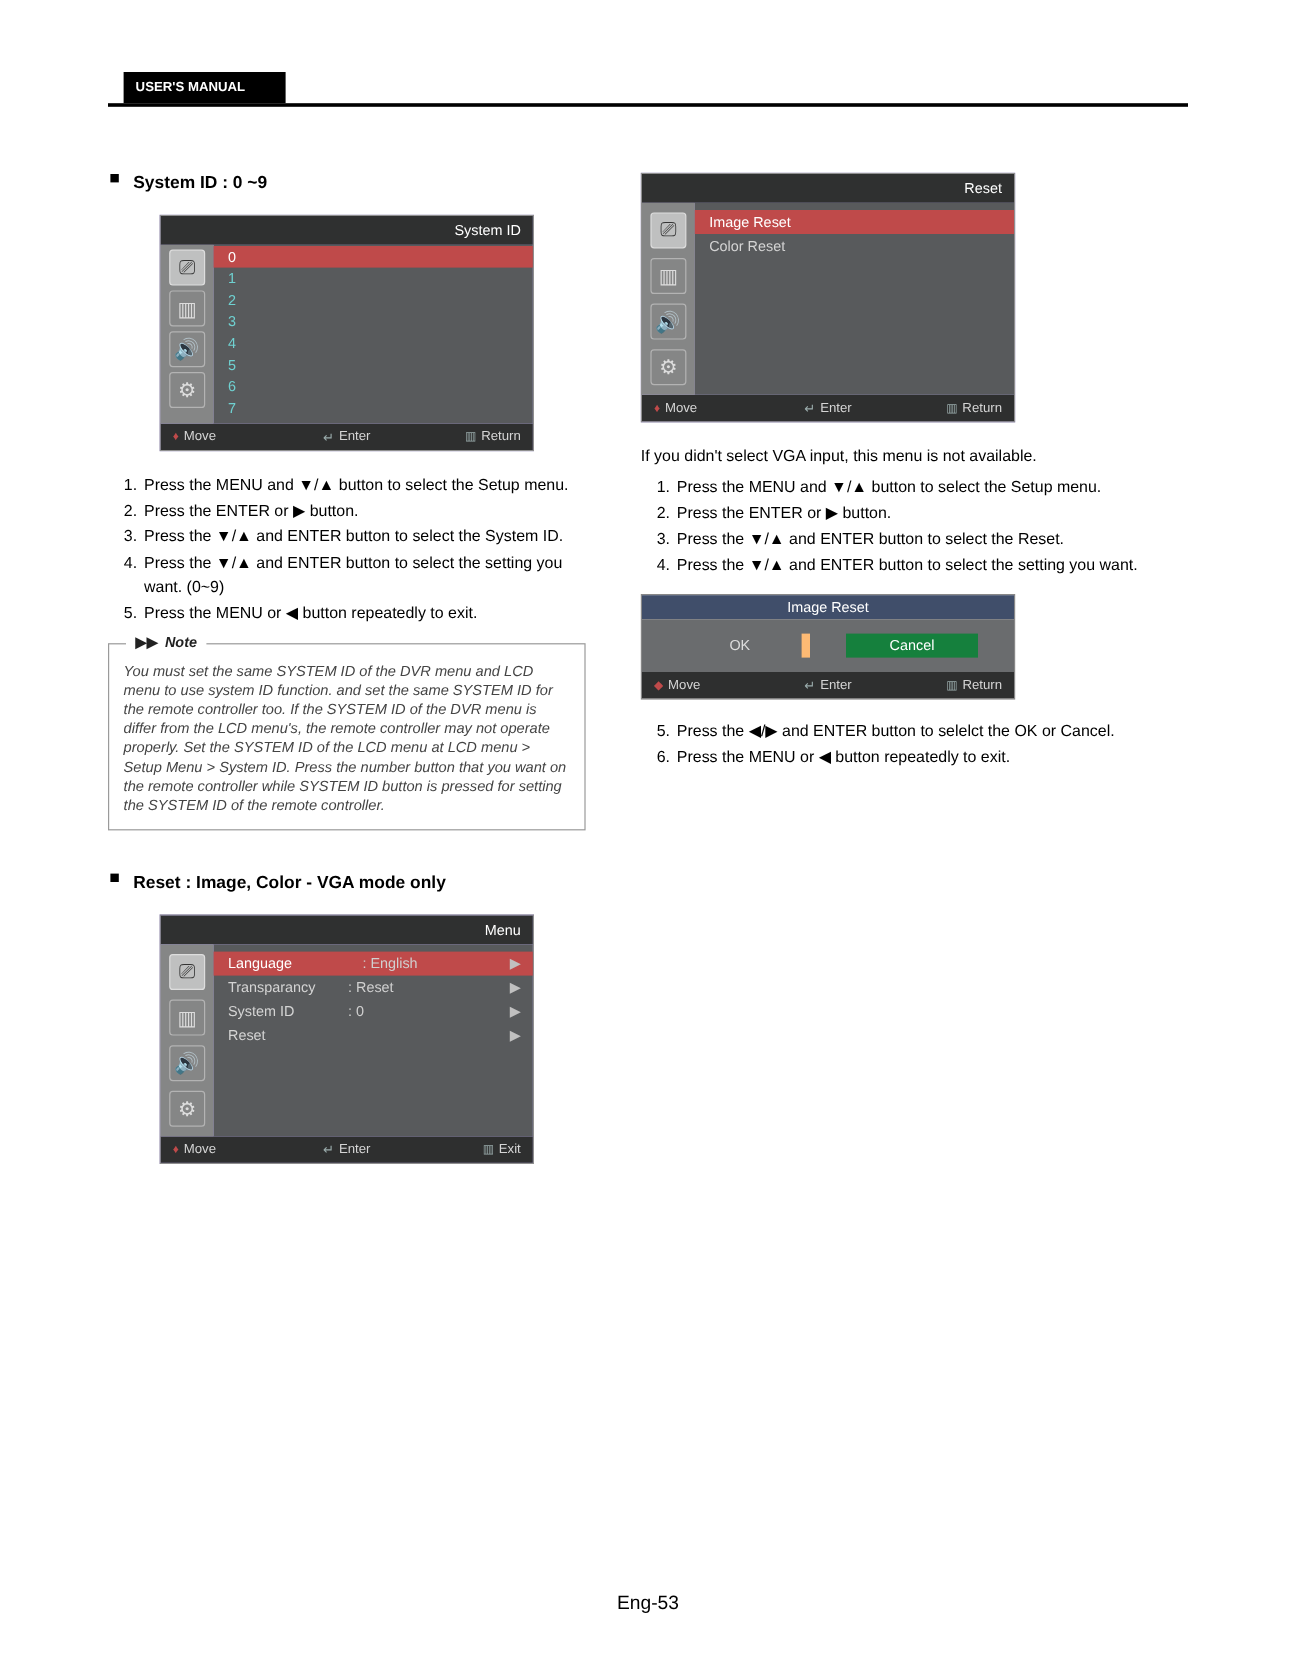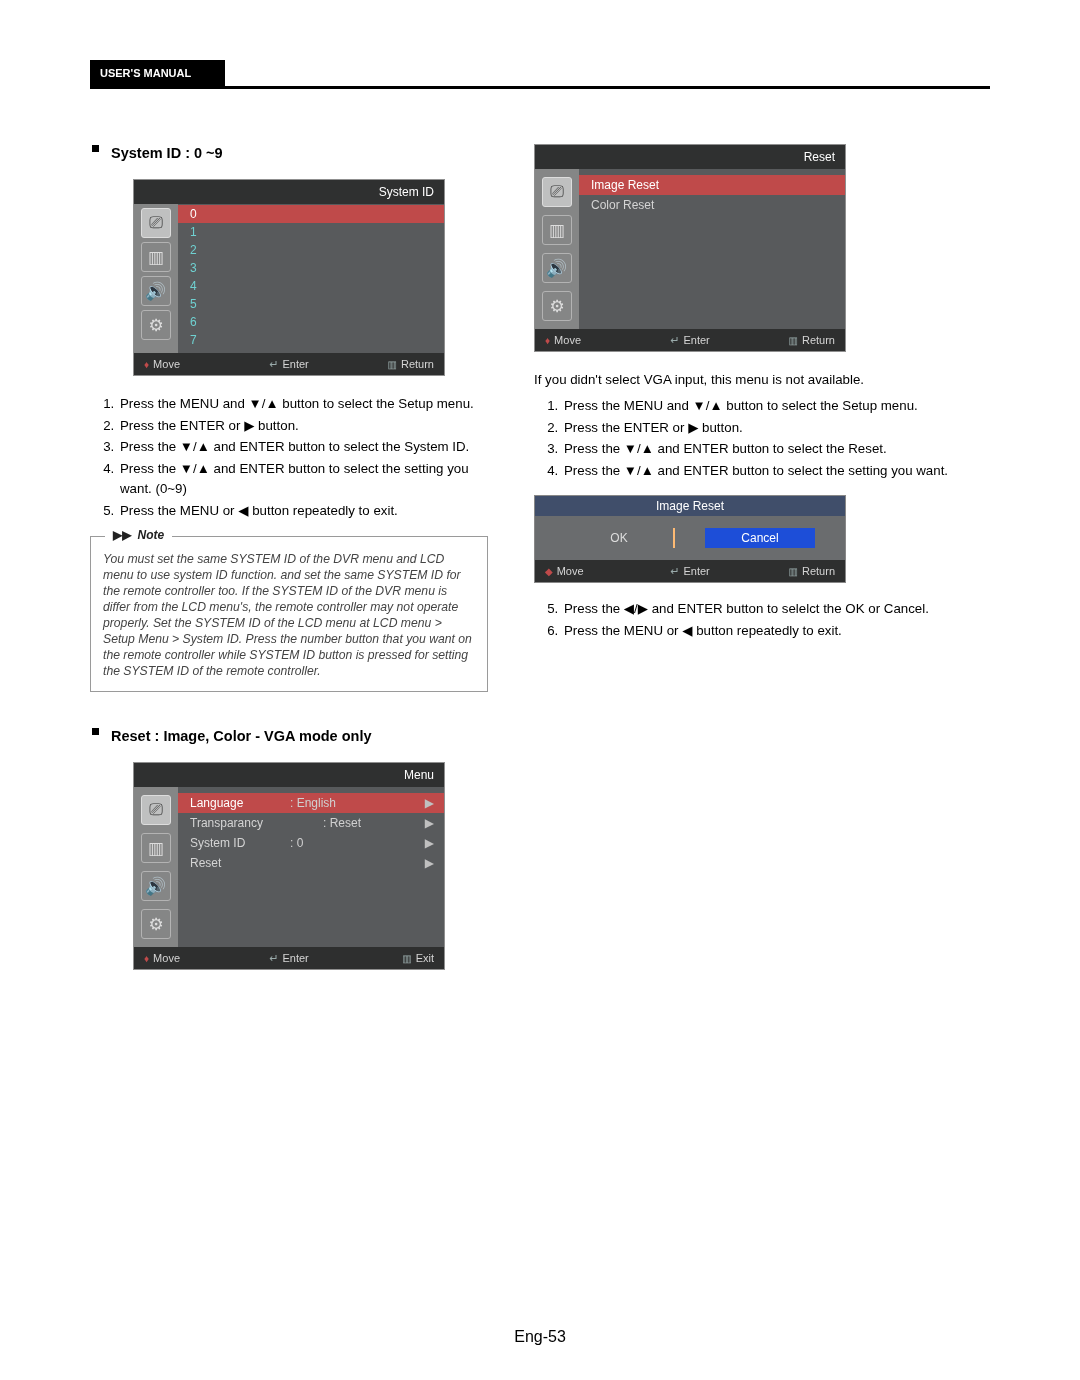--- a/index.html
+++ b/index.html
@@ -18,21 +18,21 @@
     padding: 60px 90px 30px 90px;
     position: relative;
   }
   .header-bar {
     position: relative;
     height: 34px;
     margin-bottom: 50px;
   }
   .header-tab {
     position: absolute;
-    left: 0; top: 0;
+    left: 13px; top: 0;
     width: 135px; height: 26px;
     background: #000;
     color: #fff;
     font-size: 11px;
     font-weight: bold;
     display: flex;
     align-items: center;
     padding-left: 10px;
   }
   .header-line {
@@ -180,22 +180,22 @@
 
   
   .osd2 {
     width: 312px;
     margin: 4px 0 16px 0;
     border: 1px solid #888;
     font-size: 12px;
   }
   .osd2-title { background:#404e6a; color:#fff; text-align:center; height:20px; line-height:20px;}
   .osd2-body { background:#6a6c6e; height:44px; display:flex; align-items:center; justify-content:center; gap:30px;}
-  .osd2-btn { width:110px; height:20px; text-align:center; line-height:20px; color:#ddd; border-right:2px solid #fdba74;}
-  .osd2-btn.cancel { background:#1d4ed8; color:#fff; border:none;}
+  .osd2-btn { width:110px; height:20px; text-align:center; line-height:20px; color:#ddd; border-right:7px solid #fdba74;}
+  .osd2-btn.cancel { background:#15803d; color:#fff; border:none;}
   .osd2-foot { height:22px; background:#2e2f2f; color:#d5d5d5; display:flex; align-items:center; padding:0 10px; font-size:11px;}
   .osd2-foot .fspan { flex:1; display:flex; align-items:center; gap:4px;}
   .osd2-foot .fspan.c{justify-content:center;} .osd2-foot .fspan.r{justify-content:flex-end;}
 
   .para { font-size: 13.3px; line-height:1.5; margin-bottom:6px; }
 
   .page-num {
     position: absolute;
     bottom: 34px;
     left: 0; right: 0;
@@ -297,26 +297,26 @@
       <div class="osd">
         <div class="osd-top">Menu</div>
         <div class="osd-body">
           <div class="osd-icons reset-h">
             <div class="osd-icon sel">⎚</div>
             <div class="osd-icon">▥</div>
             <div class="osd-icon">🔊</div>
             <div class="osd-icon">⚙</div>
           </div>
           <div class="osd-content" style="padding:6px 0 40px 0;">
-            <div class="osd-row hl" style="height:20px;">
+            <div class="osd-row hl" style="height:20px;gap:12px;">
                 <span class="lbl">Language</span>
                 <span class="val">: English</span>
                 <span class="arr">▶</span>
               </div>
-            <div class="osd-row" style="height:20px;gap:33px;">
+            <div class="osd-row" style="height:20px;">
                 <span class="lbl">Transparancy</span>
                 <span class="val">: Reset</span>
                 <span class="arr">▶</span>
               </div>
             <div class="osd-row" style="height:20px;">
                 <span class="lbl">System ID</span>
                 <span class="val">: 0</span>
                 <span class="arr">▶</span>
               </div>
             <div class="osd-row" style="height:20px;">

